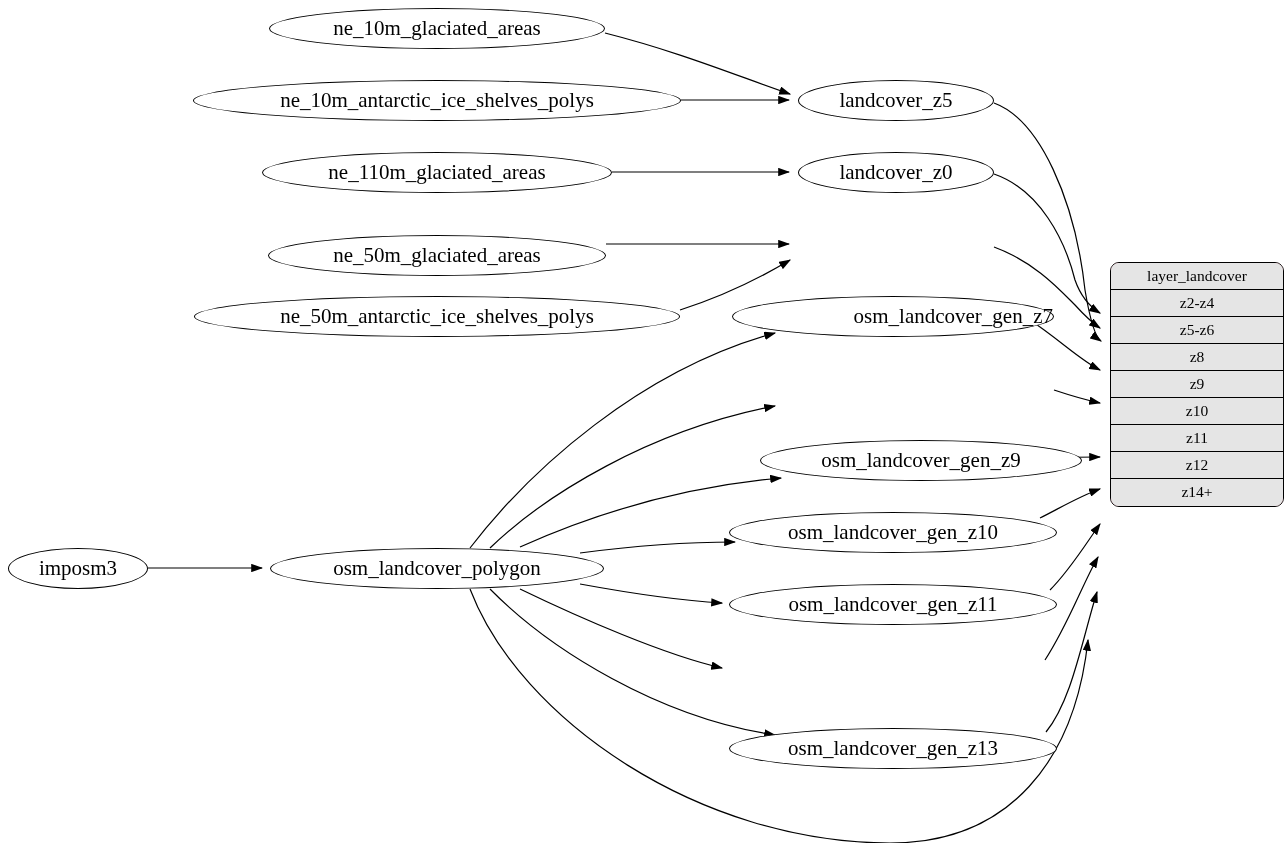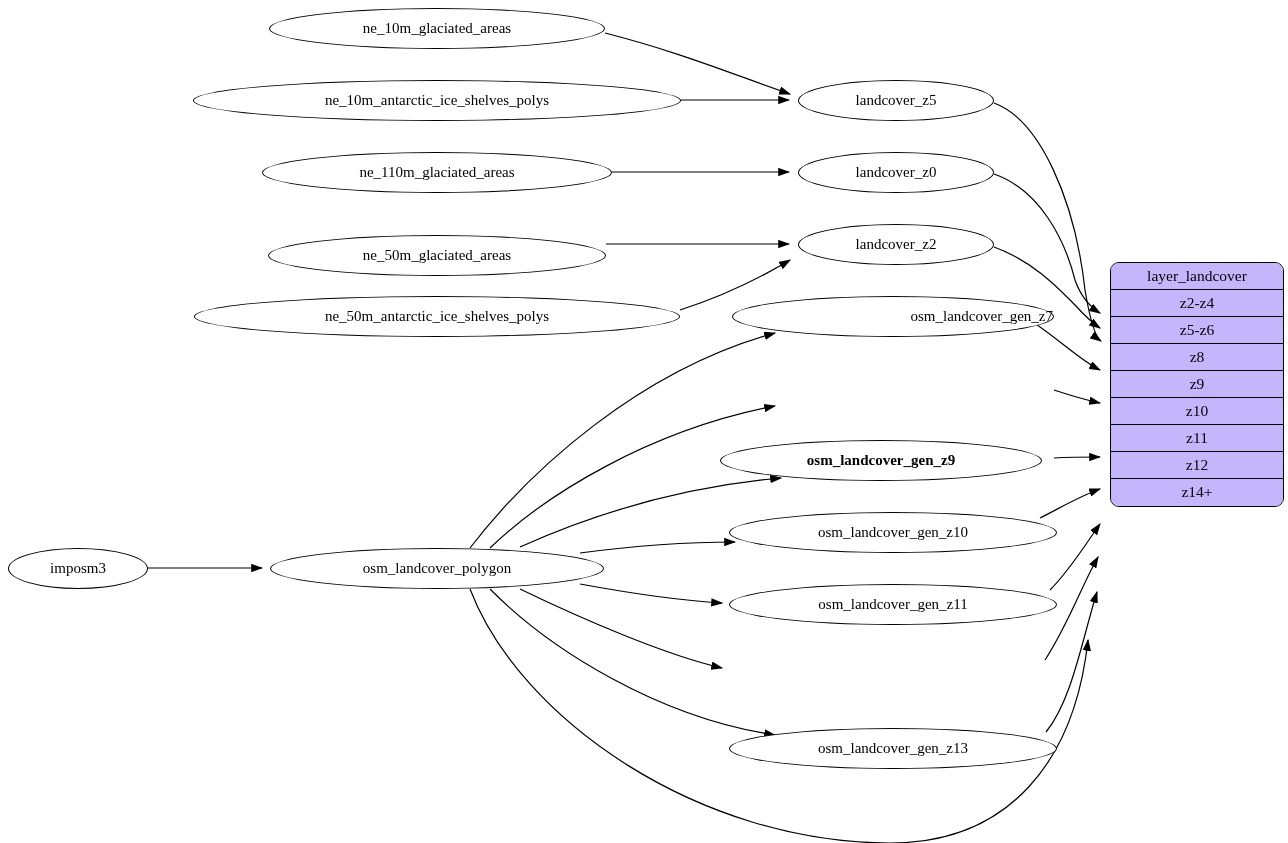--- a/index.html
+++ b/index.html
@@ -26,42 +26,42 @@
   .node-ellipse {
     position: absolute;
     box-sizing: border-box;
     border: 1px solid #000000;
     border-radius: 50%;
     background: #ffffff;
     display: flex;
     align-items: center;
     justify-content: center;
     color: #000000;
-    font-size: 15px;
+    font-size: 21px;
     font-family: "Liberation Serif", serif;
     white-space: nowrap;
   }
   .table-node {
     position: absolute;
     box-sizing: border-box;
     border: 1px solid #000000;
     border-radius: 9px;
     background: #ffc0cb;
     overflow: hidden;
   }
   .table-row {
     box-sizing: border-box;
     height: 27px;
     line-height: 26px;
     text-align: center;
     color: #000000;
     font-size: 15.5px;
     font-family: "Liberation Serif", serif;
     border-bottom: 1px solid #000000;
-    background: #c4b5fd;
+    background: #e5e5e5;
     white-space: nowrap;
   }
   .table-row:last-child {
     border-bottom: none;
   }
 </style>
 </head>
 <body>
 
 <div id="canvas">
@@ -133,27 +133,24 @@
   <div class="node-ellipse" style="left:270px; top:548px; width:334px; height:41px;">
     <span>osm_landcover_polygon</span>
   </div>
 
   <div class="node-ellipse" style="left:798px; top:80px; width:196px; height:41px;">
     <span>landcover_z5</span>
   </div>
   <div class="node-ellipse" style="left:798px; top:152px; width:196px; height:41px;">
     <span>landcover_z0</span>
   </div>
-  <div class="node-ellipse" style="left:798px; top:224px; width:196px; height:41px;">
-    <span>landcover_z2</span>
-  </div>
   <div class="node-ellipse" style="left:732px; top:296px; width:322px; height:41px;justify-content:flex-end;">
     <span>osm_landcover_gen_z7</span>
   </div>
-  <div class="node-ellipse" style="left:720px; top:440px; width:322px; height:41px;font-weight:bold;">
+  <div class="node-ellipse" style="left:760px; top:440px; width:322px; height:41px;">
     <span>osm_landcover_gen_z9</span>
   </div>
   <div class="node-ellipse" style="left:729px; top:512px; width:328px; height:41px;">
     <span>osm_landcover_gen_z10</span>
   </div>
   <div class="node-ellipse" style="left:729px; top:584px; width:328px; height:41px;">
     <span>osm_landcover_gen_z11</span>
   </div>
   <div class="node-ellipse" style="left:729px; top:728px; width:328px; height:41px;">
     <span>osm_landcover_gen_z13</span>

